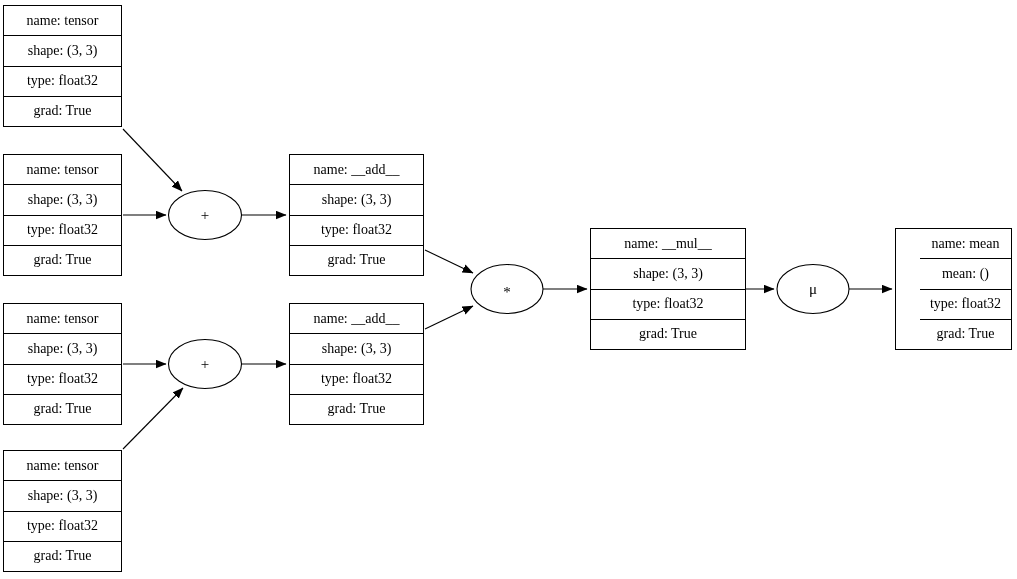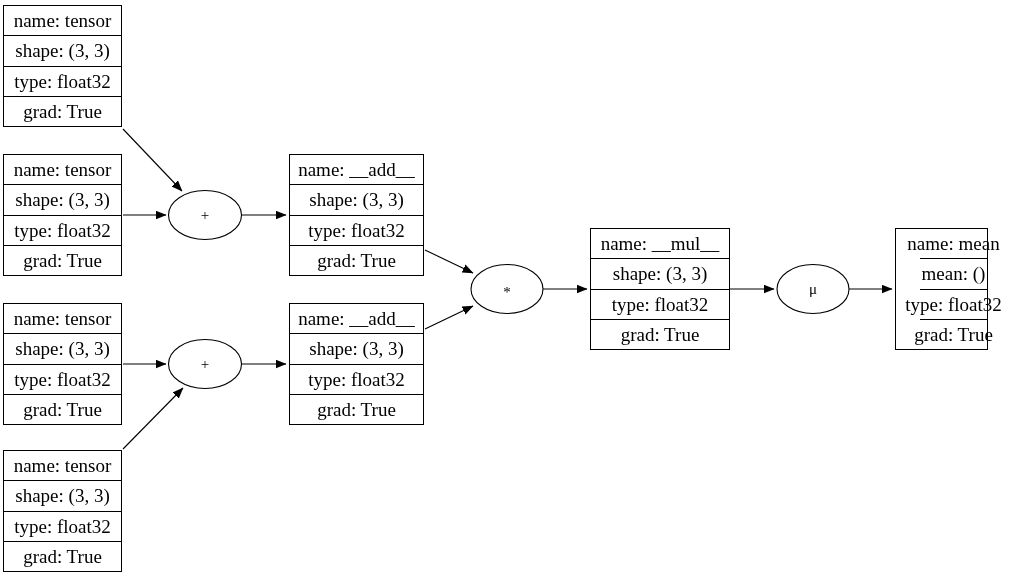--- a/index.html
+++ b/index.html
@@ -46,21 +46,21 @@
     background: #ffffff;
     display: flex;
     flex-direction: column;
   }
   .record-row {
     flex: 1 1 0;
     display: flex;
     align-items: center;
     justify-content: center;
     border-top: 1px solid #000000;
-    font-size: 19px;
+    font-size: 14px;
     line-height: 1;
     white-space: nowrap;
   }
   .record-row:first-child {
     border-top: none;
   }
 </style>
 </head>
 <body>
 
@@ -138,27 +138,27 @@
     <div class="record-row">grad: True</div>
   </div>
 
   <div class="record-node" style="left:289px; top:303px; width:135px;">
     <div class="record-row">name: __add__</div>
     <div class="record-row">shape: (3, 3)</div>
     <div class="record-row">type: float32</div>
     <div class="record-row">grad: True</div>
   </div>
 
-  <div class="record-node" style="left:590px; top:228px; width:140px;">
+  <div class="record-node" style="left:590px; top:228px; width:156px;">
     <div class="record-row">name: __mul__</div>
     <div class="record-row">shape: (3, 3)</div>
     <div class="record-row">type: float32</div>
     <div class="record-row">grad: True</div>
   </div>
 
-  <div class="record-node" style="left:895px; top:228px; width:93px;padding-left:24px;">
+  <div class="record-node" style="left:895px; top:228px; width:117px;padding-left:24px;">
     <div class="record-row">name: mean</div>
     <div class="record-row">mean: ()</div>
     <div class="record-row">type: float32</div>
     <div class="record-row">grad: True</div>
   </div>
 
 </div>
 
 </body></html>

